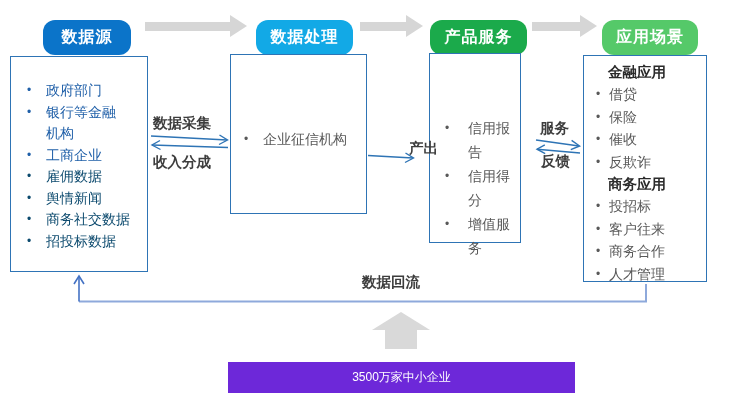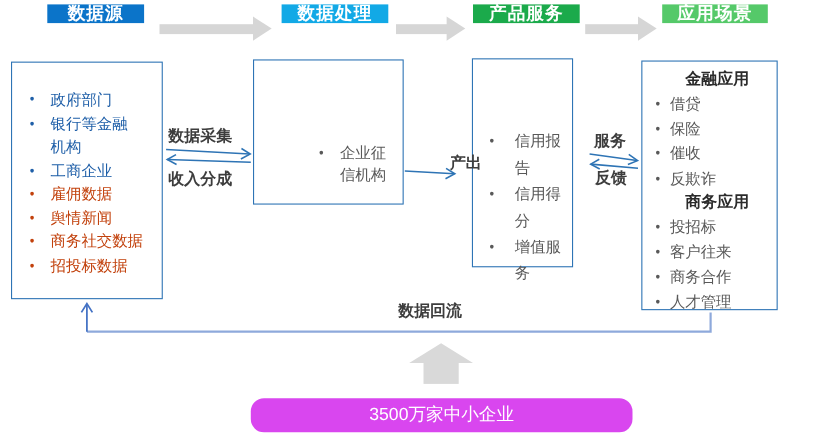--- a/index.html
+++ b/index.html
@@ -2,80 +2,80 @@
 <html><head>
 <meta charset="utf-8">
 <style>
   html,body{margin:0;padding:0;background:#fff;}
   .canvas{
     position:relative;width:740px;height:406px;background:#fff;overflow:hidden;
     font-family:"Liberation Sans","DejaVu Sans",sans-serif;
   }
   
   .stage{
-    position:absolute;top:4px;height:17px;border-radius:0;color:#fff;
+    position:absolute;top:20px;height:35px;border-radius:12px;color:#fff;
     font-weight:bold;font-size:16px;letter-spacing:1px;
     display:flex;align-items:center;justify-content:center;
   }
   #stage-1{left:43px;width:88px;background:#0B74C9;}
   #stage-2{left:256px;width:97px;background:#12A9E6;}
   #stage-3{left:430px;width:97px;background:#1BAA4B;}
   #stage-4{left:602px;width:96px;background:#55C969;}
   
   .harrow{position:absolute;top:15px;height:22px;}
   .harrow .bar{position:absolute;left:0;top:6.5px;height:9px;background:#D6D6D6;}
   .harrow .tip{position:absolute;top:0;width:0;height:0;
     border-top:11px solid transparent;border-bottom:11px solid transparent;
     border-left:17px solid #D6D6D6;}
   #harrow-1{left:145px;} #harrow-1 .bar{width:85px;} #harrow-1 .tip{left:85px;}
   #harrow-2{left:360px;} #harrow-2 .bar{width:47px;} #harrow-2 .tip{left:46px;}
   #harrow-3{left:532px;} #harrow-3 .bar{width:48px;} #harrow-3 .tip{left:48px;}
   
   .box{position:absolute;background:#fff;border:1.5px solid #2E74B5;box-sizing:border-box;}
   #box-source{left:10px;top:56px;width:138px;height:216px;}
-  #box-processing{left:230px;top:54px;width:137px;height:132px;padding-left:46px;}
+  #box-processing{left:230px;top:54px;width:137px;height:160px;}
   #box-products{left:429px;top:53px;width:92px;height:190px;}
   #box-apps{left:583px;top:55px;width:124px;height:227px;}
   .item-row{display:flex;align-items:flex-start;}
   .bullet{flex:0 0 8px;text-align:left;}
   .bullet::before{content:"\2022";}
   
   #box-source .list{padding:23px 2px 0 16px;font-size:14px;line-height:21.5px;}
   #box-source .bullet{margin-right:11px;font-size:12px;}
   .tone-dark{color:#1F5FA8;}
-  .tone-light{color:#c2410c;}
+  .tone-light{color:#0c4a6e;}
   .pre{white-space:pre-line;}
   
   #box-processing .list{padding:74px 2px 0 13px;font-size:14px;line-height:20px;color:#595959;}
   #box-processing .bullet{margin-right:11px;font-size:12px;color:#595959;}
   
   #box-products .list{padding:62px 2px 0 15px;font-size:14px;line-height:24px;color:#595959;}
   #box-products .bullet{margin-right:15px;font-size:12px;color:#595959;}
   
   #box-apps .list{padding:5px 2px 0 12px;font-size:14px;line-height:22.4px;color:#595959;}
   #box-apps .bullet{margin-right:5px;font-size:12px;color:#595959;}
-  #box-apps .section-title{font-weight:bold;color:#2B2B2B;margin-left:27px;font-size:14.5px;}
+  #box-apps .section-title{font-weight:bold;color:#2B2B2B;margin-left:12px;font-size:14.5px;}
   
   .flabel{position:absolute;font-weight:bold;color:#3D3D3D;font-size:14.5px;white-space:nowrap;}
   #lbl-collect{left:153px;top:114px;}
   #lbl-revenue{left:153px;top:153px;}
   #lbl-output{left:373px;top:139px;margin-left:36px;}
   #lbl-service{left:540px;top:119px;}
   #lbl-feedback{left:541px;top:152px;}
   #lbl-backflow{left:362px;top:273px;}
   
   #connectors{position:absolute;left:0;top:0;pointer-events:none;}
   
   .bigarrow-tri{position:absolute;left:372px;top:312px;width:0;height:0;
     border-left:29px solid transparent;border-right:29px solid transparent;
     border-bottom:18px solid #D9D9D9;}
   .bigarrow-stem{position:absolute;left:385px;top:330px;width:32px;height:19px;background:#D9D9D9;}
   
   #bottom-bar{position:absolute;left:228px;top:362px;width:347px;height:31px;
-    background:#d946ef;border-radius:12px;color:#fff;font-size:16px;
+    background:#6d28d9;border-radius:0;color:#fff;font-size:12px;
     display:flex;align-items:center;justify-content:center;}
 </style>
 </head>
 <body>
 
 <div class="canvas">
 
   <div class="stage" id="stage-1">数据源</div>
   <div class="stage" id="stage-2">数据处理</div>
   <div class="stage" id="stage-3">产品服务</div>

